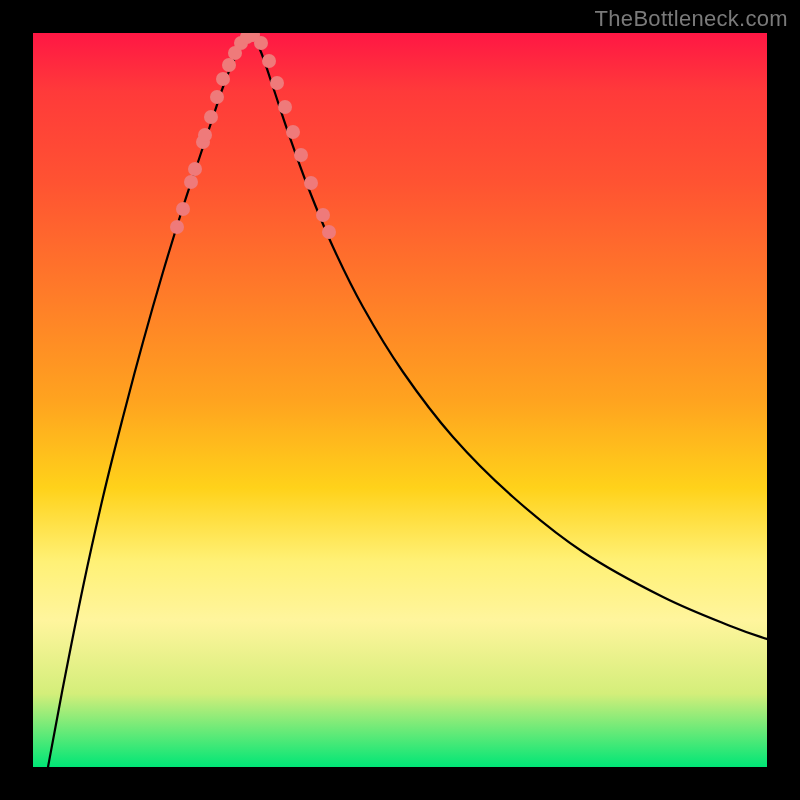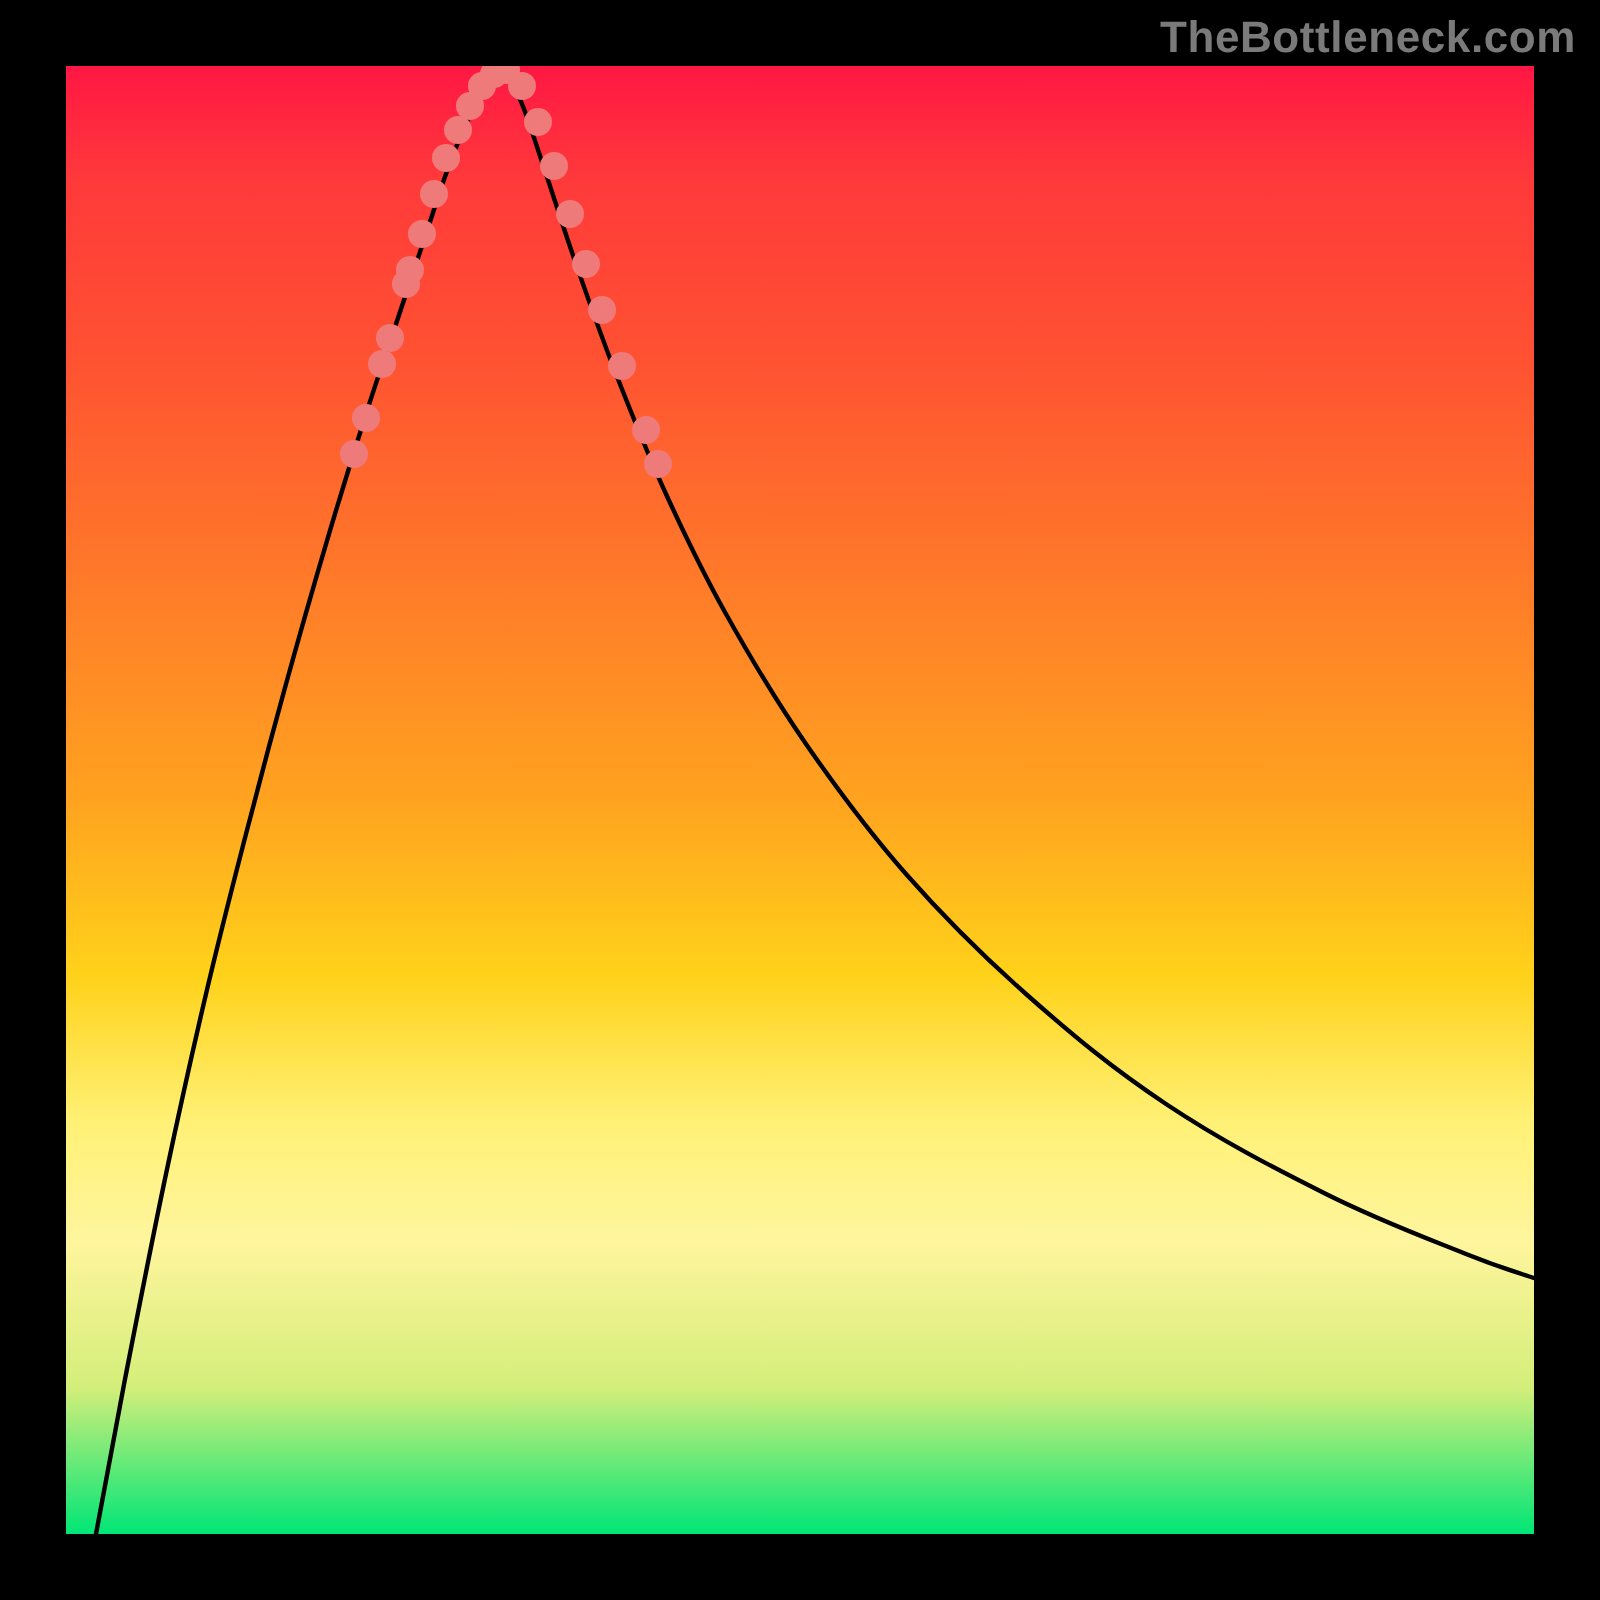--- a/index.html
+++ b/index.html
@@ -30,21 +30,21 @@
       #d4ee7a 90%,
       #00e676 100%
     );
   }
   .watermark {
     position: absolute;
     top: 6px;
     right: 12px;
     color: #7a7a7a;
     font-size: 22px;
-    font-weight: 700;
+    font-weight: 400;
     letter-spacing: 0.3px;
     z-index: 30;
   }
   svg.plot {
     position: absolute;
     left: 0;
     top: 0;
     width: 734px;
     height: 734px;
     z-index: 10;

